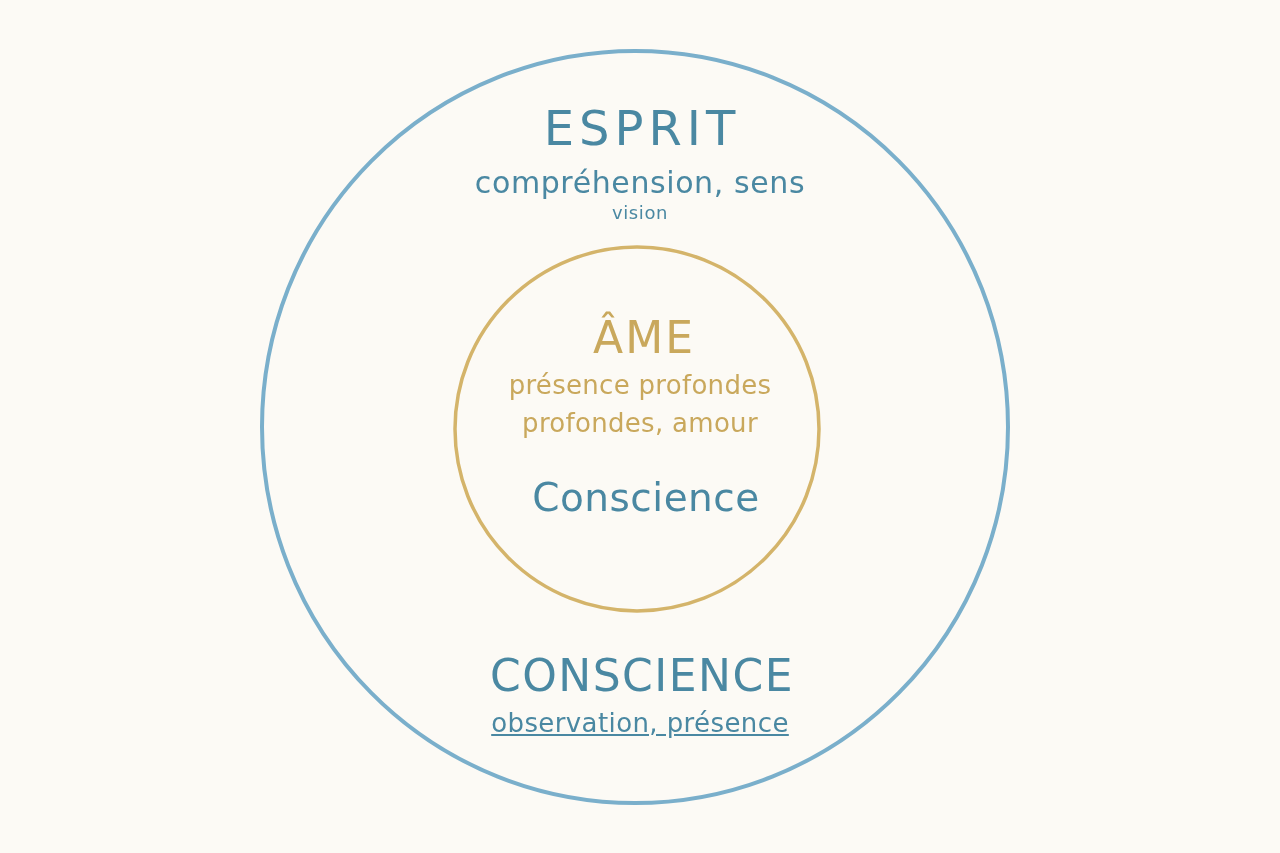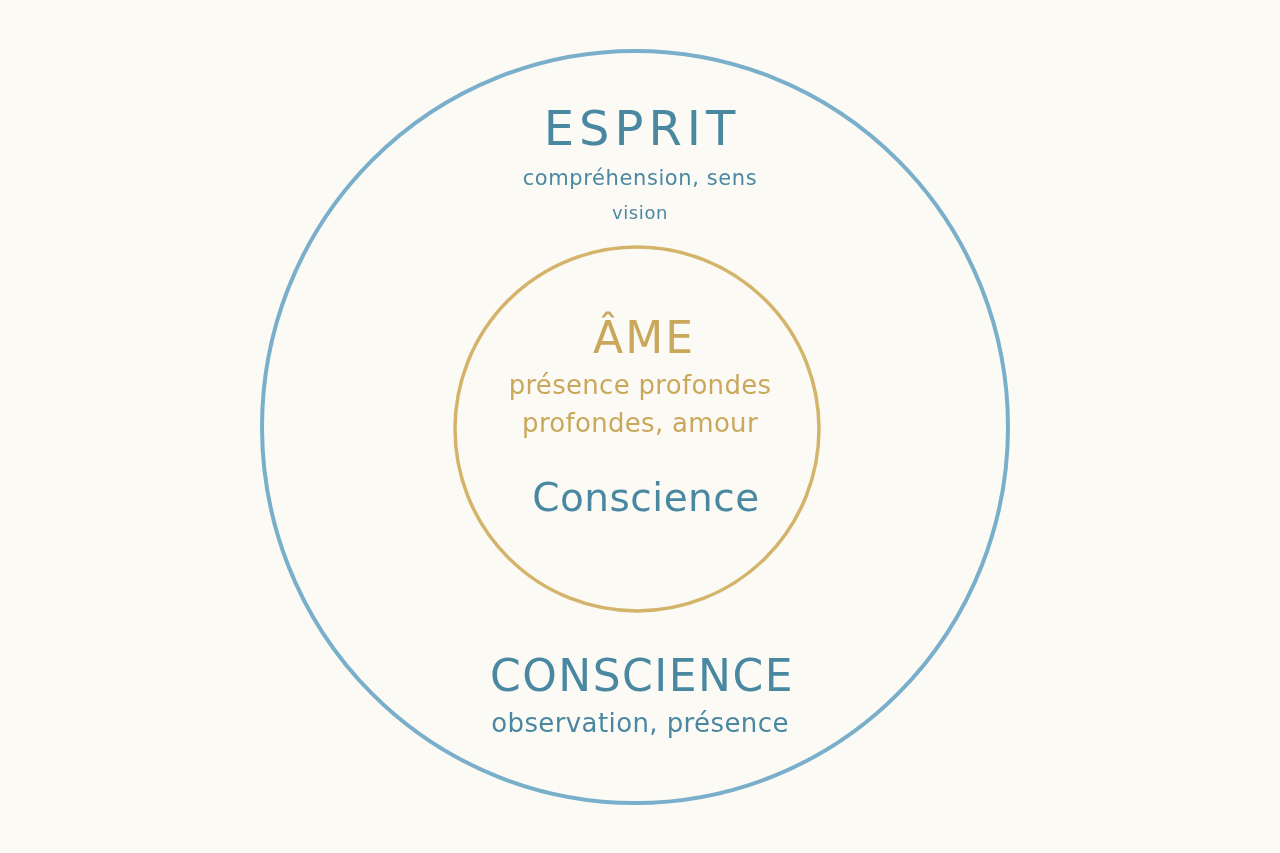--- a/index.html
+++ b/index.html
@@ -31,21 +31,21 @@
     .gold { color: #C9A85C; }
 
     #esprit-title {
       top: 104px;
       font-size: 48px;
       letter-spacing: 5px;
       padding-left: 2px;
     }
     #esprit-line1 {
       top: 168px;
-      font-size: 21px;
+      font-size: 30px;
       letter-spacing: 0.6px;
     }
     #esprit-line2 {
       top: 204px;
       font-size: 18px;
       letter-spacing: 0.6px;
     }
 
     #ame-title {
       top: 316px;
@@ -73,20 +73,21 @@
     #conscience-title {
       top: 654px;
       font-size: 44px;
       letter-spacing: 1.5px;
       padding-left: 2px;
     }
     #conscience-line1 {
       top: 710px;
       font-size: 26px;
       letter-spacing: 0.4px;
+      text-decoration: underline;
     }
   </style>
 </head>
 <body>
 
 <svg id="canvas" width="1280" height="853" viewBox="0 0 1280 853" xmlns="http://www.w3.org/2000/svg">
   <rect x="0" y="0" width="1280" height="853" fill="#FCFAF5"></rect>
   <ellipse cx="635" cy="427" rx="373" ry="376" fill="none" stroke="#7AAFCB" stroke-width="4"></ellipse>
   <circle cx="637" cy="429" r="182" fill="none" stroke="#D4B46A" stroke-width="3.5"></circle>
 </svg>

